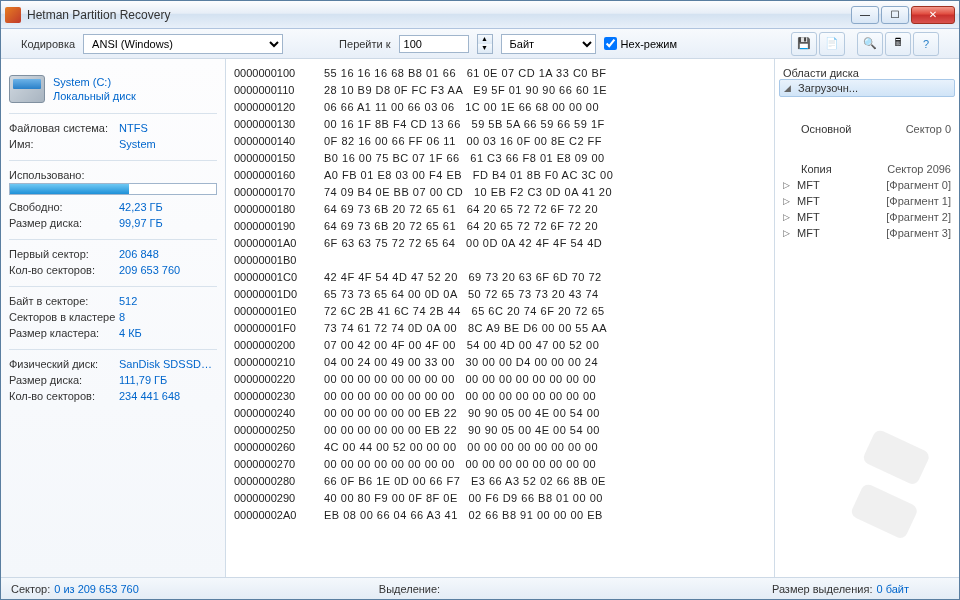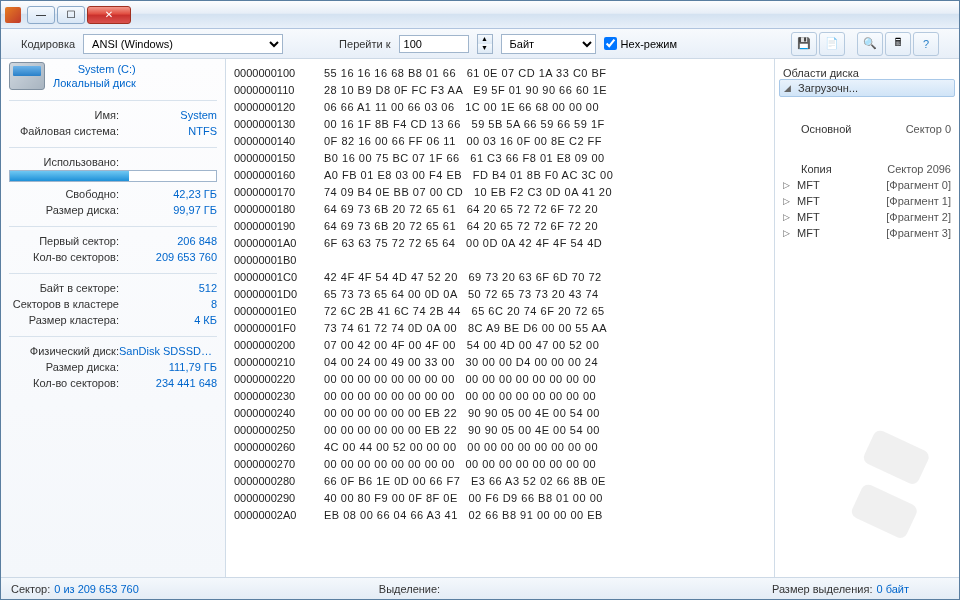--- a/index.html
+++ b/index.html
@@ -17,21 +17,21 @@
 .enc-sel { width: 200px; }
 .goto-in { width: 70px; }
 .spinner { display: flex; flex-direction: column; border: 1px solid #a0b5cc; }
 .spinner div { width: 14px; height: 9px; background: linear-gradient(to bottom, #f5f9fd, #dde9f5); font-size: 7px; text-align: center; line-height: 8px; cursor: pointer; }
 .unit-sel { width: 95px; }
 .chk { display: flex; align-items: flex-end; gap: 4px; }
 .toolbar-right { margin-left: auto; display: flex; gap: 2px; }
 .tb-btn { width: 26px; height: 24px; border: 1px solid #b5c9de; border-radius: 3px; background: linear-gradient(to bottom, #f8fbfe, #e5eef8); display: flex; align-items: center; justify-content: center; cursor: pointer; }
 .tb-btn.sep { margin-right: 10px; }
 .content { flex: 1; display: flex; overflow: hidden; }
-.left-panel { width: 225px; background: linear-gradient(to bottom, #fdfdfe, #f4f7fb); border-right: 1px solid #d0dce8; padding: 3px 8px; overflow-y: auto; text-align: right; }
+.left-panel { width: 225px; background: linear-gradient(to bottom, #fdfdfe, #f4f7fb); border-right: 1px solid #d0dce8; padding: 16px 8px; overflow-y: auto; }
 .drive-head { display: flex; align-items: center; gap: 8px; margin-bottom: 10px; }
 .drive-ico { width: 36px; height: 28px; background: linear-gradient(135deg, #d0d8e0, #a8b4c0); border-radius: 3px; border: 1px solid #8090a0; position: relative; }
 .drive-ico::before { content: ""; position: absolute; top: 3px; left: 3px; right: 3px; height: 10px; background: linear-gradient(to bottom, #6db3e8, #2980c9); border-radius: 1px; }
 .drive-txt { color: #0066cc; display: flex; flex-direction: column; gap: 2px; }
 .prop-group { margin-top: 10px; border-top: 1px solid #d8e2ec; padding-top: 8px; }
 .prop-row { display: flex; margin-bottom: 4px; }
 .prop-lbl { width: 110px; color: #333; }
 .prop-val { color: #0066cc; flex: 1; overflow: hidden; text-overflow: ellipsis; white-space: nowrap; }
 .progress { width: 100%; height: 12px; border: 1px solid #a0b5cc; background: #fff; position: relative; margin-top: 2px; }
 .progress-fill { height: 100%; width: 58%; background: linear-gradient(to bottom, #6fc8f3, #1e90d8); }
@@ -54,20 +54,21 @@
 .sb-sec { display: flex; gap: 4px; }
 .sb-lbl { color: #333; text-align: right; }
 .sb-val { color: #0066cc; }
 </style>
 </head>
 <body>
 
 <div class="window">
   <div class="titlebar">
     <div class="title-icon"></div>
+    <div class="title-text">Hetman Partition Recovery</div>
     <div class="win-controls">
       <div class="win-btn">—</div>
       <div class="win-btn">☐</div>
       <div class="win-btn close">✕</div>
     </div>
   </div>
 
   <div class="toolbar">
     <label>Кодировка</label>
     <select class="enc-sel">
@@ -100,26 +101,26 @@
     <div class="left-panel">
       <div class="drive-head">
         <div class="drive-ico"></div>
         <div class="drive-txt">
           <span>System (C:)</span>
           <span>Локальный диск</span>
         </div>
       </div>
       <div class="prop-group">
         <div class="prop-row">
+            <span class="prop-lbl">Файловая система:</span>
+            <span class="prop-val">NTFS</span>
+          </div>
+        <div class="prop-row">
             <span class="prop-lbl">Имя:</span>
             <span class="prop-val">System</span>
-          </div>
-        <div class="prop-row">
-            <span class="prop-lbl">Файловая система:</span>
-            <span class="prop-val">NTFS</span>
           </div>
       </div>
       <div class="prop-group">
         <div class="prop-row" style="flex-direction:column">
             <span class="prop-lbl">Использовано:</span>
           <div class="progress">
               <div class="progress-fill"></div>
             </div>
         </div>
         <div class="prop-row" style="margin-top:6px">

